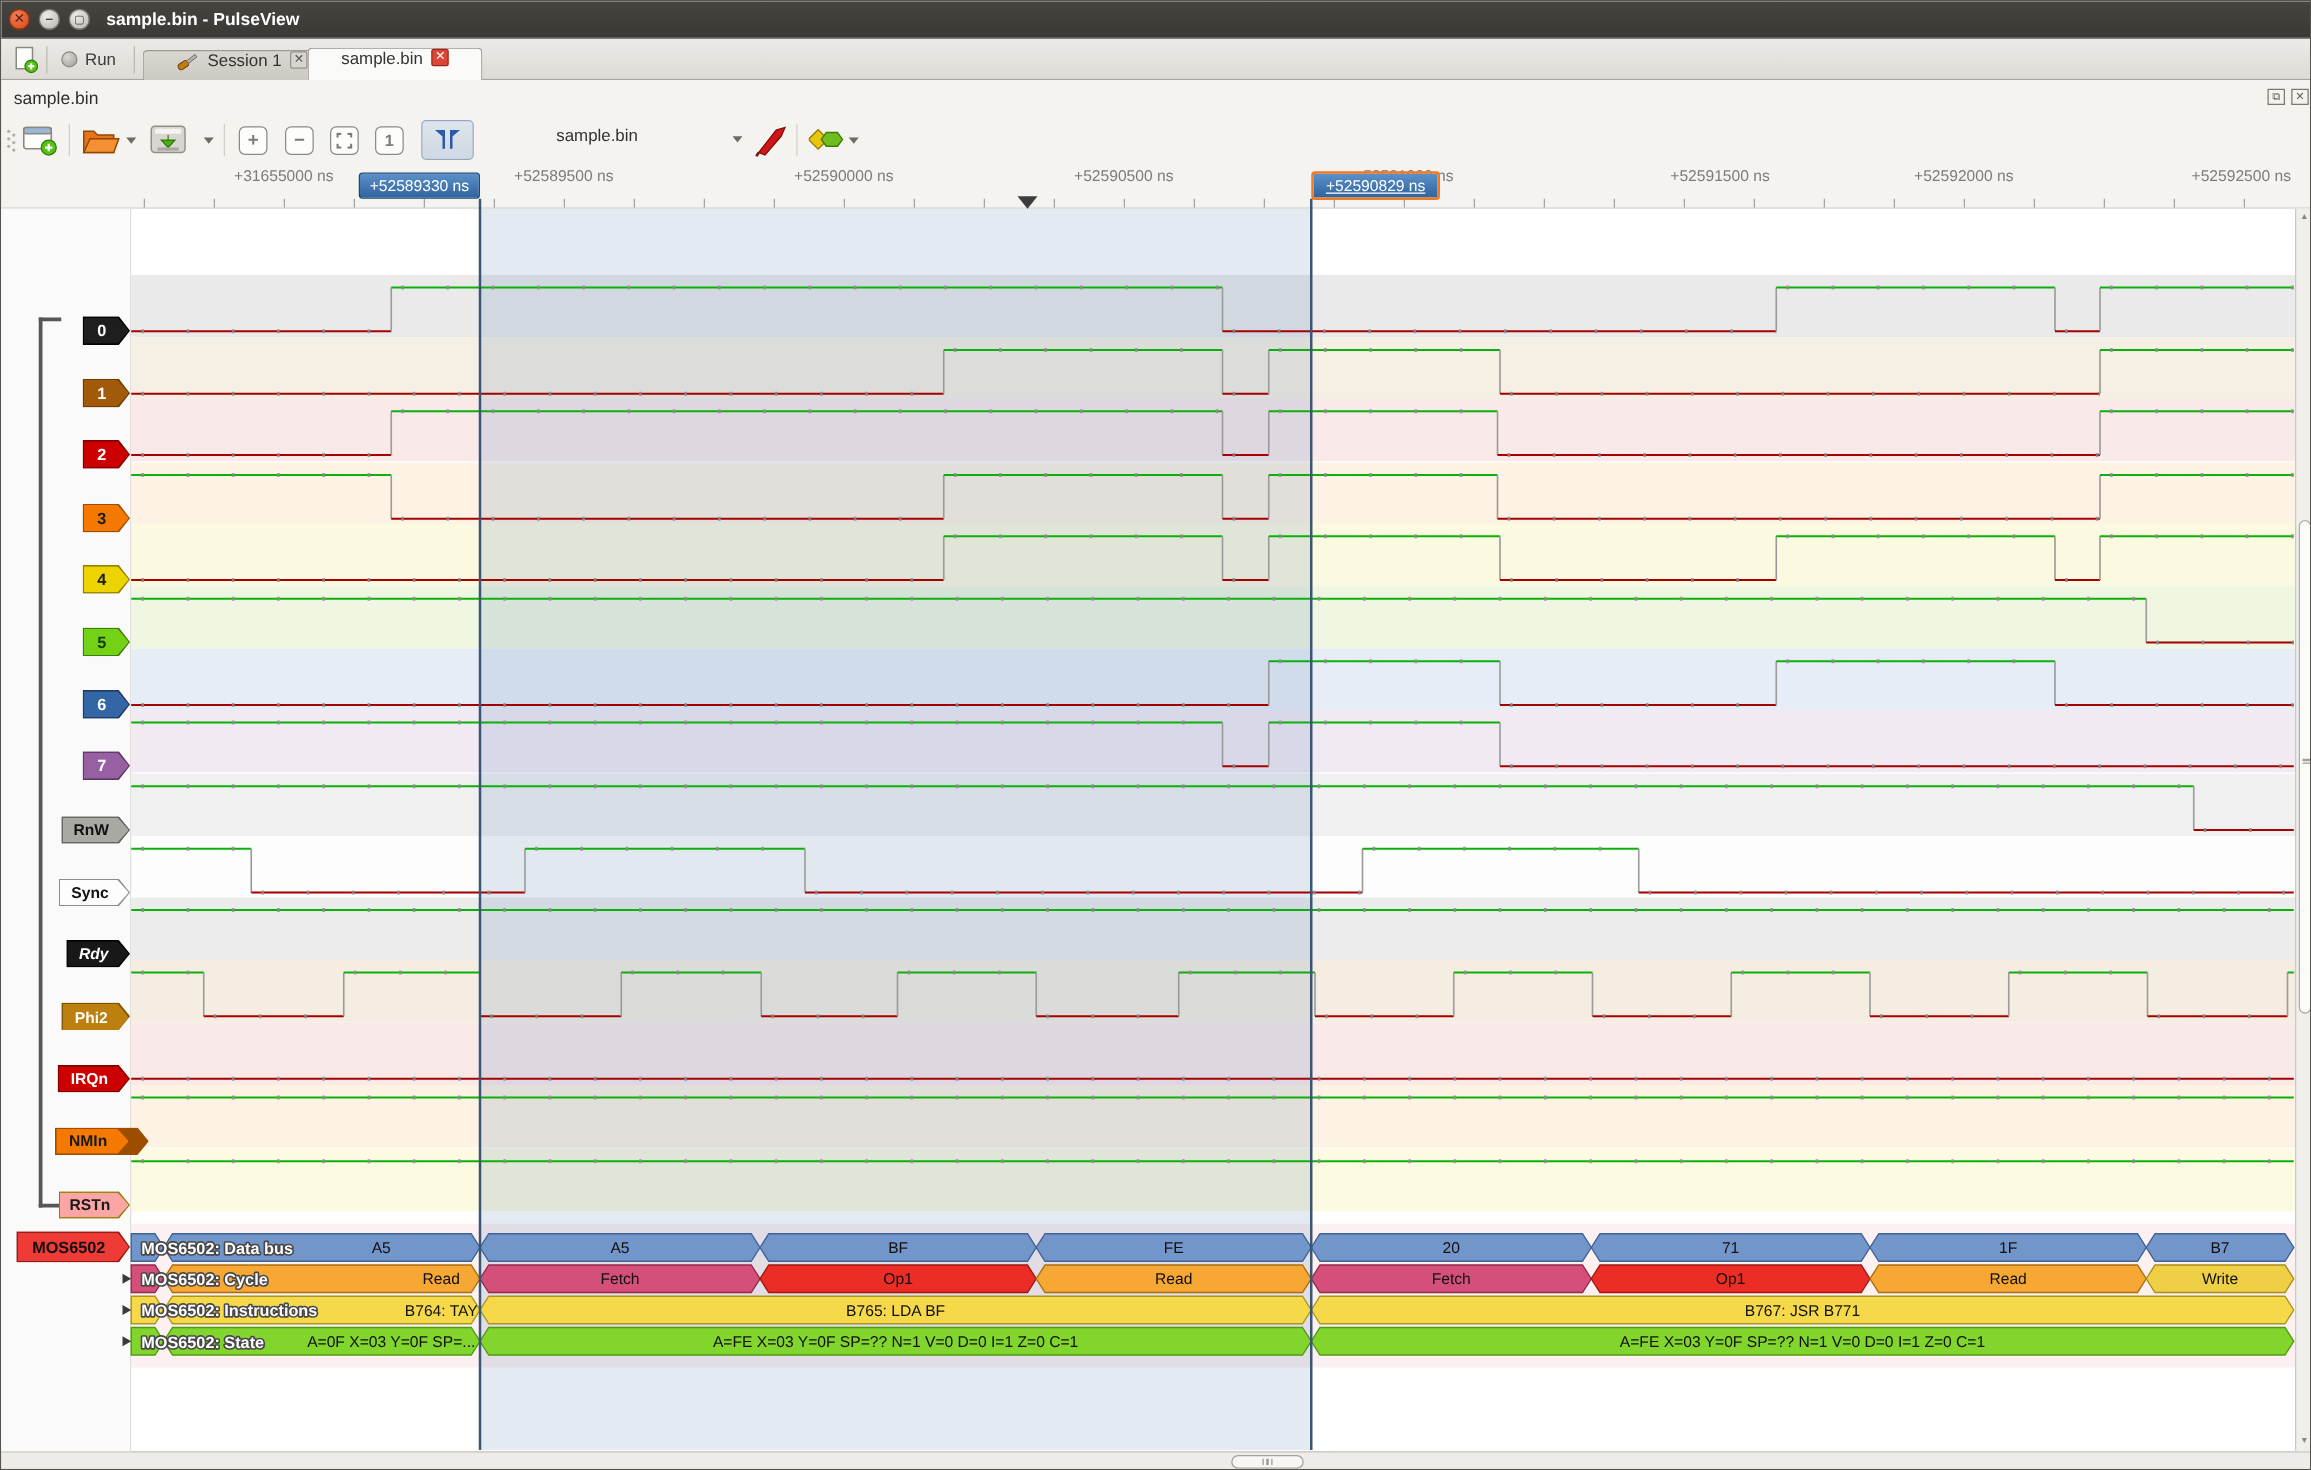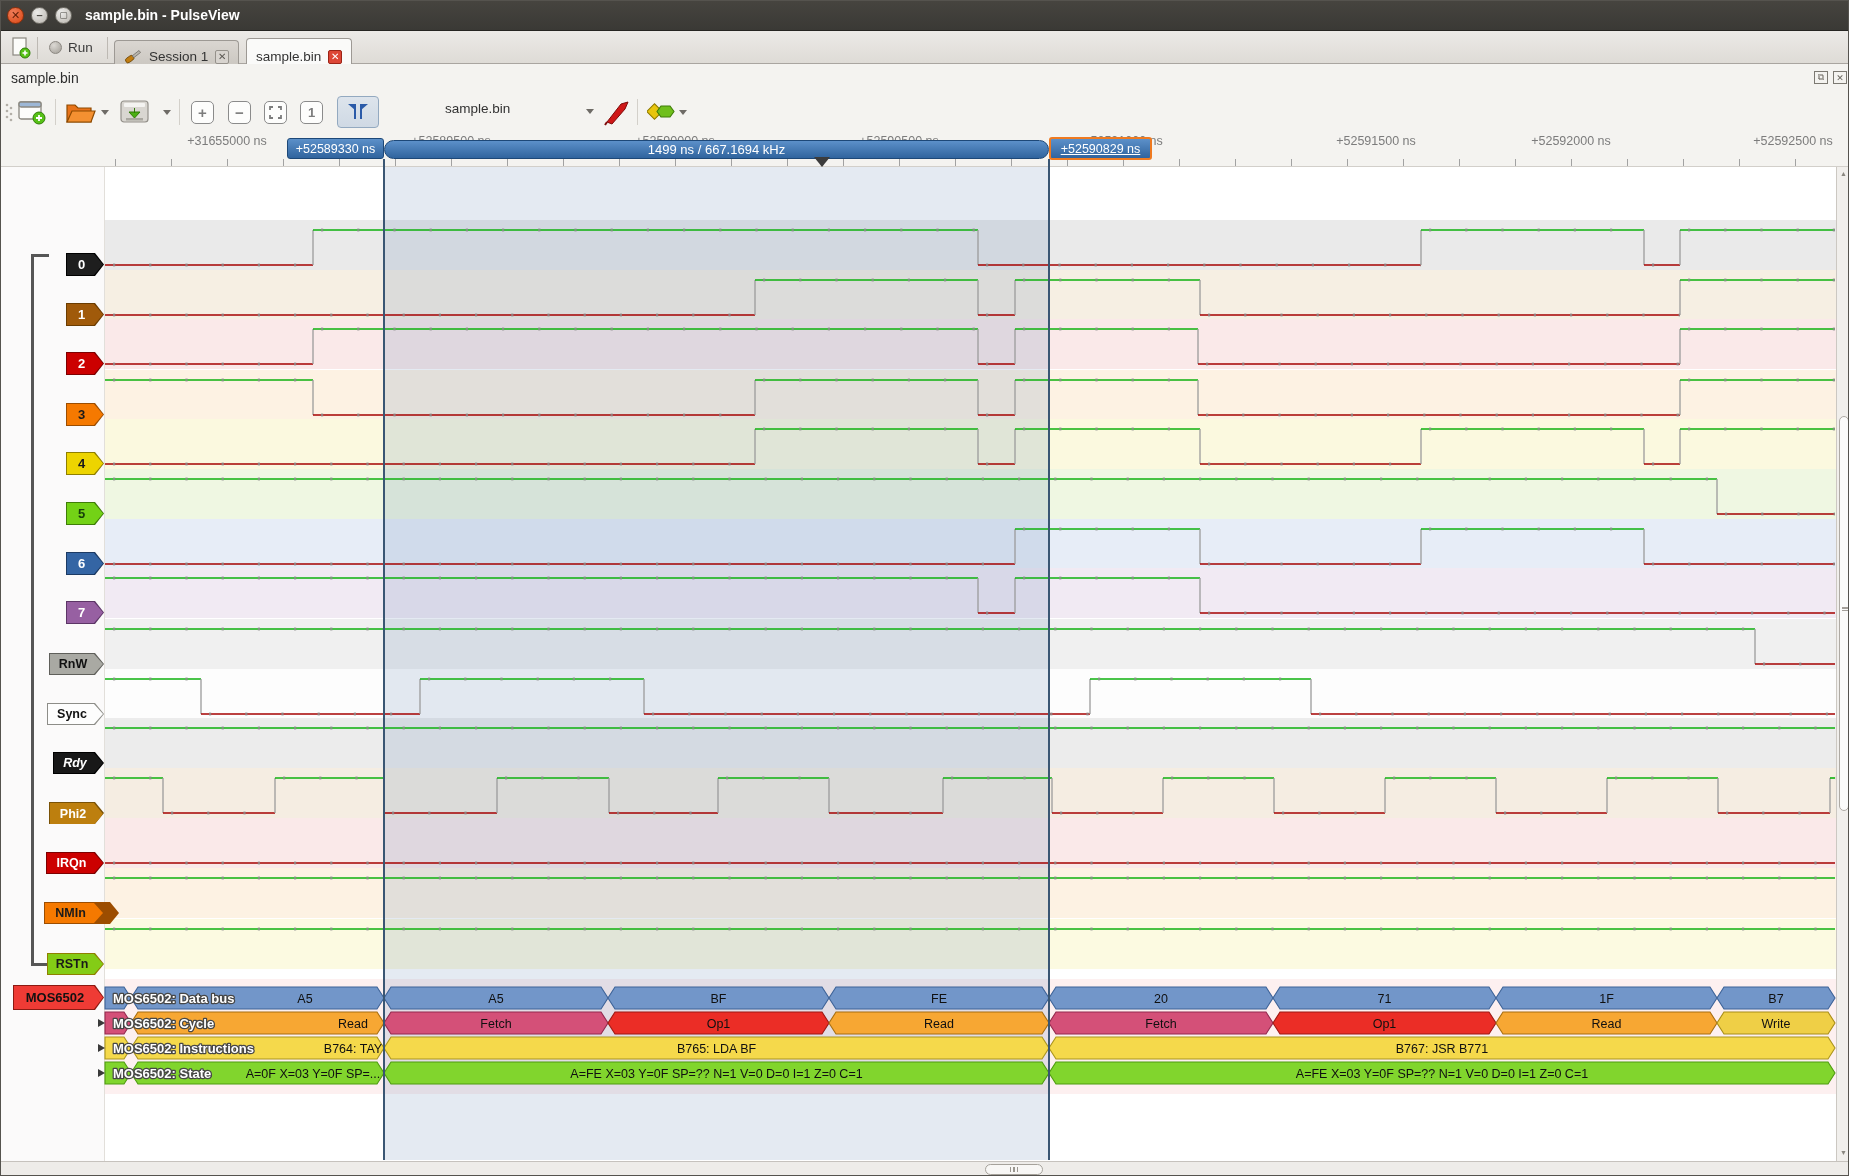--- a/index.html
+++ b/index.html
@@ -18,22 +18,22 @@
   .wbtn.min,.wbtn.max{background:radial-gradient(circle at 35% 30%,#ececea,#b7b3ac);
     border:1px solid #76736c;color:#4a4843;font-weight:bold;}
   .wbtn.min{left:30px;} .wbtn.max{left:54px;font-size:9px;}
   .wtitle{position:absolute;left:84px;top:6px;color:#fff;font-size:14px;font-weight:bold;}
   
   .tabbar{position:absolute;left:0;top:30px;width:100%;height:33px;
     background:linear-gradient(#eceae7,#dedbd6);border-bottom:1px solid #a9a5a0;}
   .tbtn{position:absolute;top:4px;height:25px;display:flex;align-items:center;gap:6px;
     padding:0 6px;color:#3c3c3c;font-size:13.5px;}
   .vsep{position:absolute;top:6px;width:1px;height:22px;background:#bdb9b3;}
-  .tab{position:absolute;top:7px;height:26px;display:flex;align-items:flex-end;gap:7px;
-    padding:0 9px;font-size:13.5px;color:#333;border:1px solid #9d9994;border-bottom:none;
+  .tab{position:absolute;top:7px;height:26px;display:flex;align-items:flex-start;gap:7px;
+    padding:0 26px;font-size:13.5px;color:#333;border:1px solid #9d9994;border-bottom:none;
     border-radius:4px 4px 0 0;}
   .tab.inactive{background:linear-gradient(#dad6d1,#ccc8c2);top:9px;height:24px;}
   .tab.active{background:#fafaf9;z-index:3;}
   .closebox{width:14px;height:14px;border-radius:2px;display:flex;align-items:center;
     justify-content:center;font-size:10px;line-height:1;}
   .closebox.gray{background:#d8d4cf;border:1px solid #95918b;color:#5c5954;}
   .closebox.red{background:#dd4636;border:1px solid #9c2417;color:#fff;font-weight:bold;}
   
   .header{position:absolute;left:0;top:63px;width:100%;height:103px;background:#f4f3f0;}
   .dockrow{position:absolute;left:0;top:0;width:100%;height:29px;}
@@ -234,21 +234,20 @@
         <div class="rtick" style="left: 1738px;"></div>
         <div class="rtick" style="left: 1794px;"></div>
         <div class="rlabel" style="left: 226px;">+31655000 ns</div>
         <div class="rlabel" style="left: 450px;">+52589500 ns</div>
         <div class="rlabel" style="left: 674px;">+52590000 ns</div>
         <div class="rlabel" style="left: 898px;">+52590500 ns</div>
         <div class="rlabel" style="left: 1122px;">+52591000 ns</div>
         <div class="rlabel" style="left: 1346px; margin-left: 29px;">+52591500 ns</div>
         <div class="rlabel" style="left: 1570px;">+52592000 ns</div>
         <div class="rlabel" style="left: 1792px;">+52592500 ns</div>
-        <div class="spanpill" style="left: 383px; width: 665px;">1499 ns / 667.1694 kHz</div>
         <div class="curbox" style="left: 286px; width: 97px;">+52589330 ns</div>
         <div class="curbox sel" style="left: 1048px; width: 103px; text-decoration: underline;">+52590829 ns</div>
         <div class="rmarker" style="left: 813px;"></div>
       </div>
   </div>
 
   <div id="trace">
       <div class="band" style="top: 53px; background: rgb(234, 234, 234);"></div>
       <div class="band" style="top: 103px; background: rgb(246, 239, 227);"></div>
       <div class="band" style="top: 152px; background: rgb(250, 233, 233);"></div>
@@ -605,21 +604,21 @@
       <div class="tagO" style="left: 48px; top: 635px; width: 55px; height: 22px; background: rgb(122, 82, 6); clip-path: polygon(0px 0px, calc(100% - 9px) 0px, 100% 50%, calc(100% - 9px) 100%, 0px 100%);">
         <div class="tagI" style="width: 53px; height: 22px; background: rgb(189, 127, 14); color: rgb(255, 255, 255); clip-path: polygon(0px 0px, calc(100% - 9px) 0px, 100% 50%, calc(100% - 9px) 100%, 0px 100%); font-size: 12.5px; padding-right: 7px;">Phi2</div>
       </div>
       <div class="tagO" style="left: 45px; top: 685px; width: 58px; height: 22px; background: rgb(126, 0, 0); clip-path: polygon(0px 0px, calc(100% - 9px) 0px, 100% 50%, calc(100% - 9px) 100%, 0px 100%);">
         <div class="tagI" style="width: 56px; height: 20px; background: rgb(204, 0, 0); color: rgb(255, 255, 255); clip-path: polygon(0px 0px, calc(100% - 9px) 0px, 100% 50%, calc(100% - 9px) 100%, 0px 100%); font-size: 12.5px; padding-right: 7px;">IRQn</div>
       </div>
       <div class="tagO" style="left: 43px; top: 735px; width: 75px; height: 22px; background: rgb(156, 77, 0); clip-path: polygon(0px 0px, calc(100% - 9px) 0px, 100% 50%, calc(100% - 9px) 100%, 0px 100%);">
         <div class="tagI" style="width: 58px; height: 20px; background: rgb(245, 121, 0); color: rgb(26, 26, 26); clip-path: polygon(0px 0px, calc(100% - 9px) 0px, 100% 50%, calc(100% - 9px) 100%, 0px 100%); font-size: 12.5px; padding-right: 7px;">NMIn</div>
       </div>
       <div class="tagO" style="left: 46px; top: 786px; width: 57px; height: 22px; background: rgb(143, 127, 0); clip-path: polygon(0px 0px, calc(100% - 9px) 0px, 100% 50%, calc(100% - 9px) 100%, 0px 100%);">
-        <div class="tagI" style="width: 55px; height: 20px; background: #84cc16; color: rgb(26, 26, 26); clip-path: polygon(0px 0px, calc(100% - 9px) 0px, 100% 50%, calc(100% - 9px) 100%, 0px 100%); font-size: 12.5px; padding-right: 7px;">RSTn</div>
+        <div class="tagI" style="width: 55px; height: 20px; background: #fca5a5; color: rgb(26, 26, 26); clip-path: polygon(0px 0px, calc(100% - 9px) 0px, 100% 50%, calc(100% - 9px) 100%, 0px 100%); font-size: 12.5px; padding-right: 7px;">RSTn</div>
       </div>
       <div class="tagO" style="left: 12px; top: 818px; width: 91px; height: 25px; background: rgb(140, 26, 18); clip-path: polygon(0px 0px, calc(100% - 9px) 0px, 100% 50%, calc(100% - 9px) 100%, 0px 100%);">
         <div class="tagI" style="width: 89px; height: 23px; background: rgb(239, 59, 53); color: rgb(17, 17, 17); clip-path: polygon(0px 0px, calc(100% - 9px) 0px, 100% 50%, calc(100% - 9px) 100%, 0px 100%); font-size: 13px; padding-right: 7px;">MOS6502</div>
       </div>
       <div class="curline" style="left: 382.25px; background: rgb(58, 86, 115);"></div>
       <div class="curline" style="left: 1047.25px; background: rgb(58, 86, 115);"></div>
       <div class="vscroll">
         <div class="sarrow" style="top: 3px;">▲</div>
         <div class="sarrow" style="top: 982px;">▼</div>
         <div class="vthumb">

